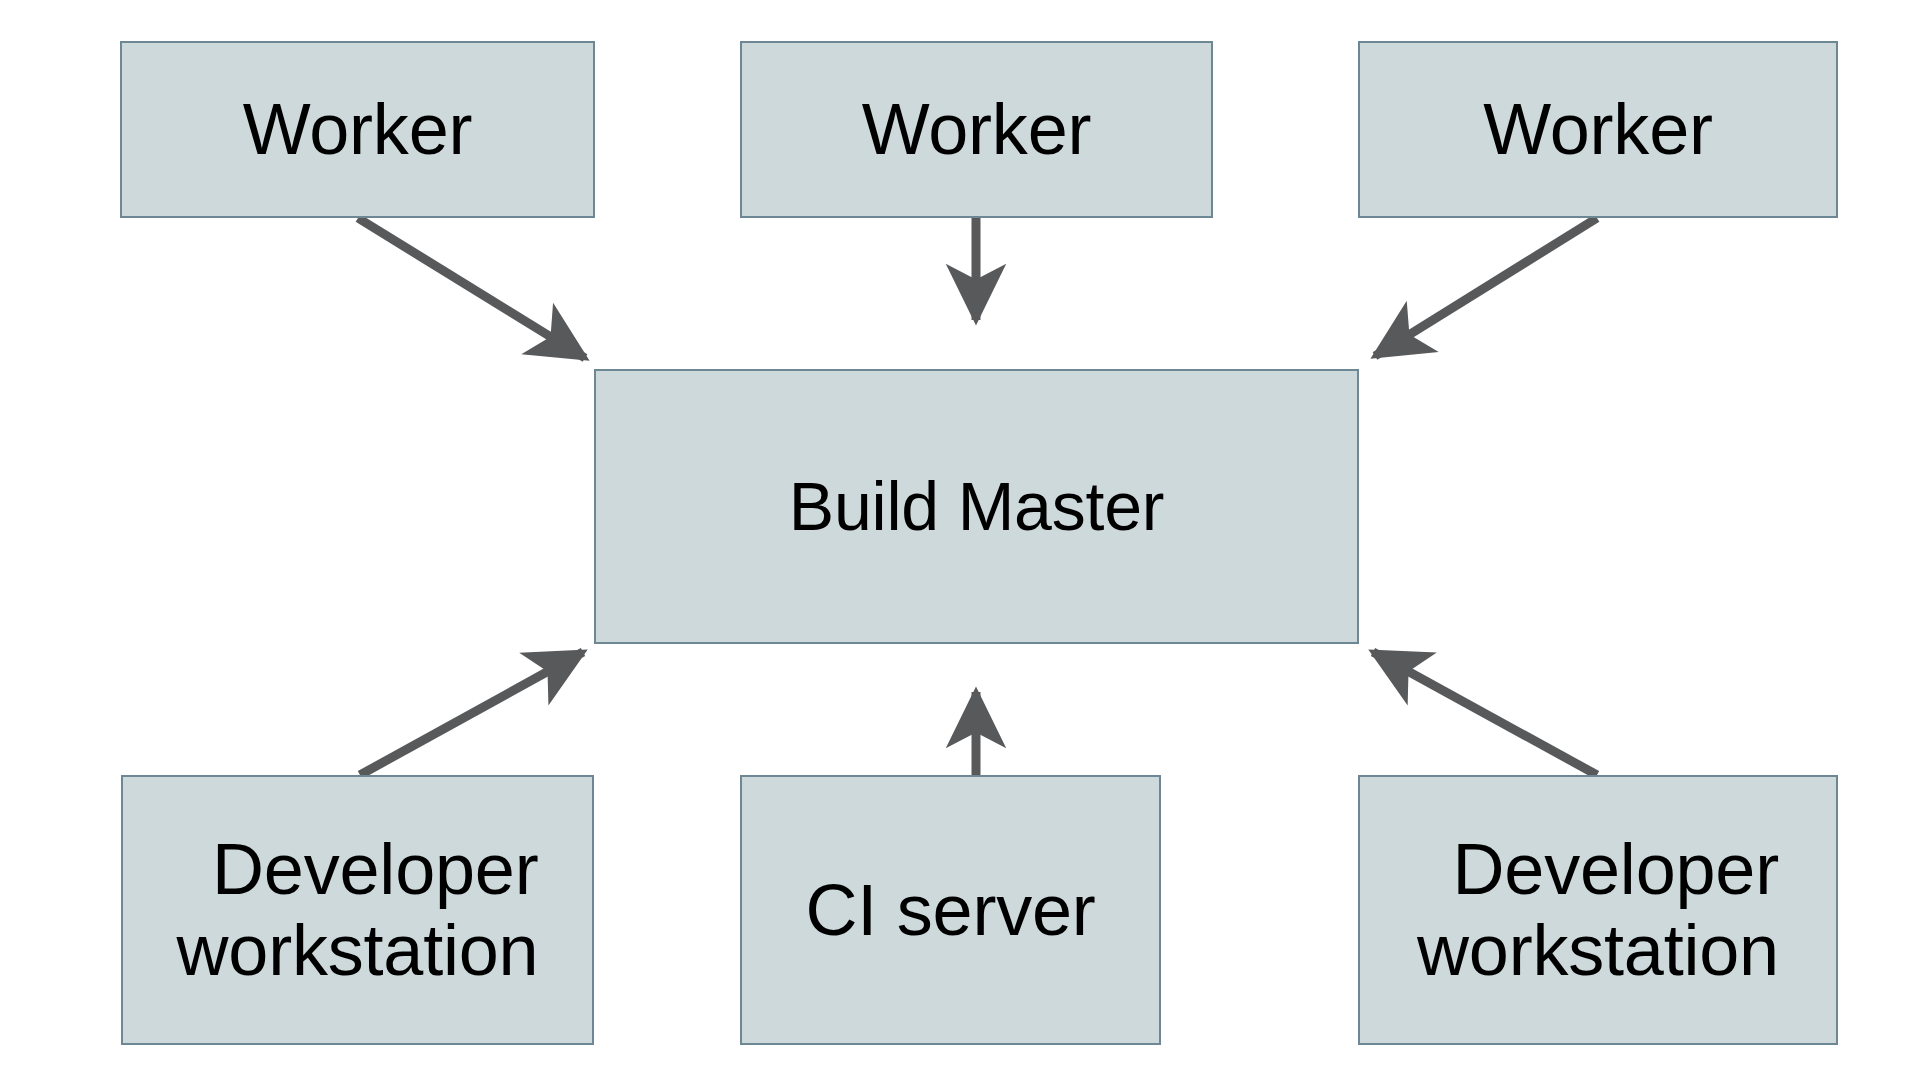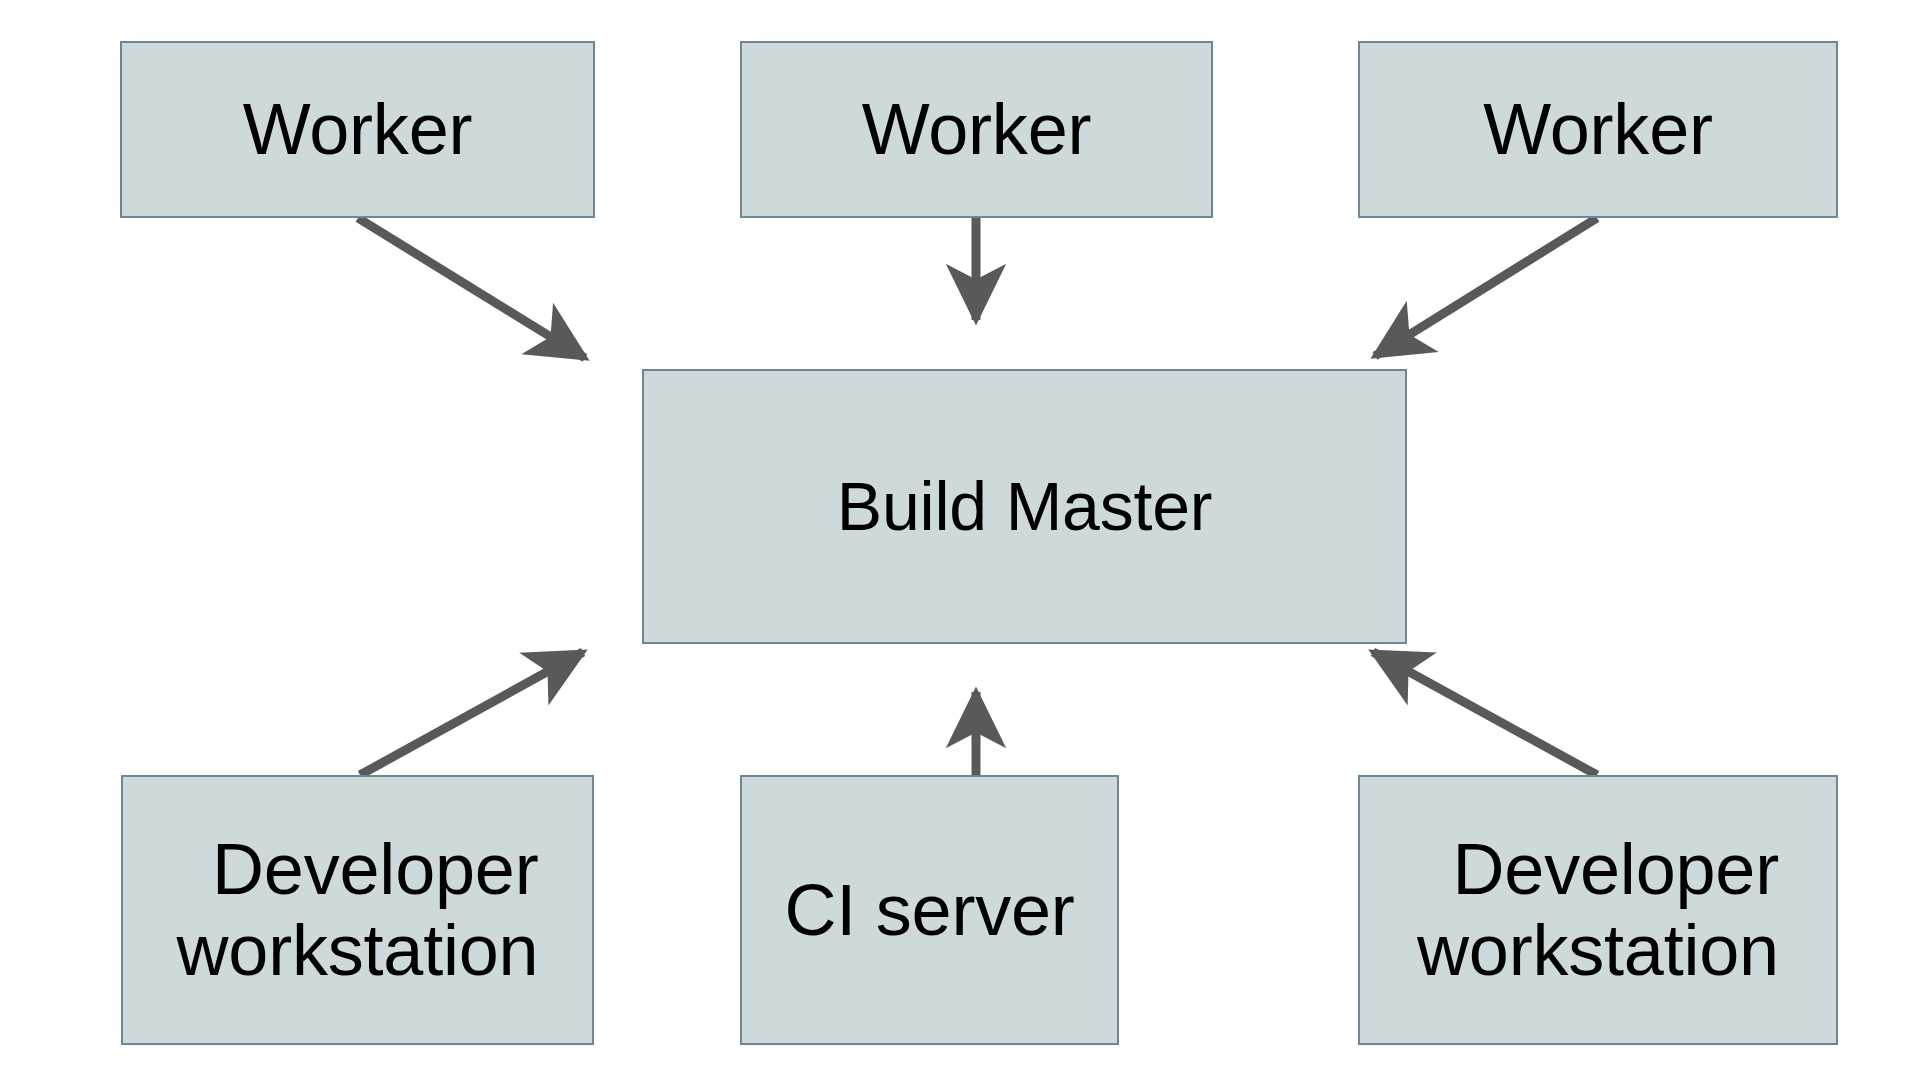--- a/index.html
+++ b/index.html
@@ -42,23 +42,23 @@
   .node-label {
     display: block;
     line-height: 1.12;
     white-space: pre-line;
     letter-spacing: -0.2px;
   }
   
   #node-worker-1 { left: 120px;  top: 41px;  width: 475px; height: 177px; }
   #node-worker-2 { left: 740px;  top: 41px;  width: 473px; height: 177px; }
   #node-worker-3 { left: 1358px; top: 41px;  width: 480px; height: 177px; }
-  #node-build-master { left: 594px; top: 369px; width: 765px; height: 275px; margin-left: 48px; }
+  #node-build-master { left: 594px; top: 369px; width: 765px; height: 275px; }
   #node-dev-ws-left  { left: 121px;  top: 775px; width: 473px; height: 270px; }
-  #node-ci-server    { left: 740px;  top: 775px; width: 379px; height: 270px; }
+  #node-ci-server    { left: 740px;  top: 775px; width: 421px; height: 270px; }
   #node-dev-ws-right { left: 1358px; top: 775px; width: 480px; height: 270px; }
 
   .fs-worker { font-size: 72px; }
   .fs-master { font-size: 68px; }
   .fs-ws     { font-size: 72px; text-align: right; }
   .fs-ci     { font-size: 72px; }
 </style>
 </head>
 <body>
 

